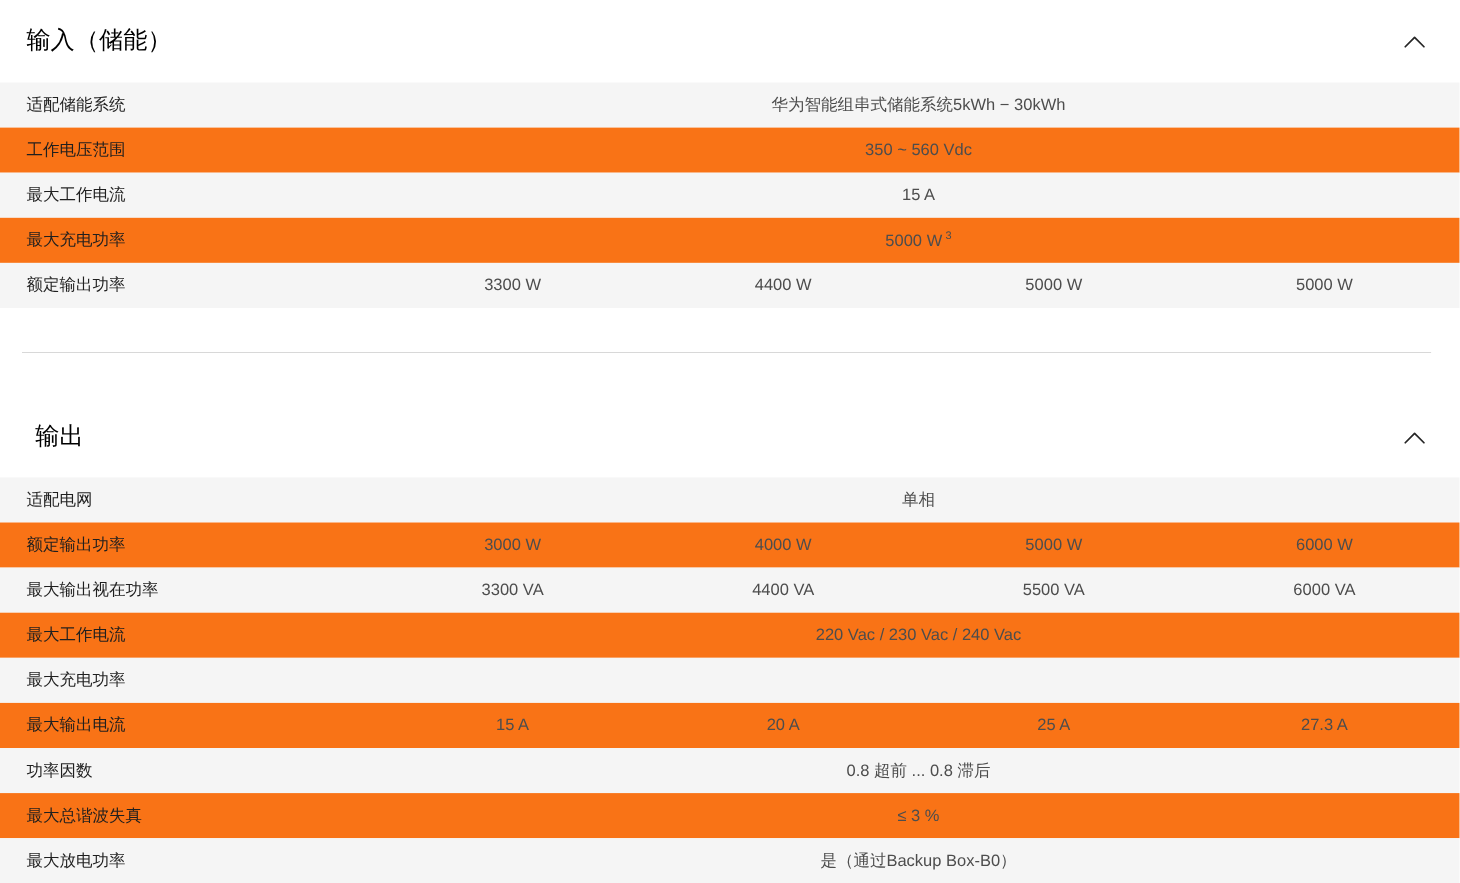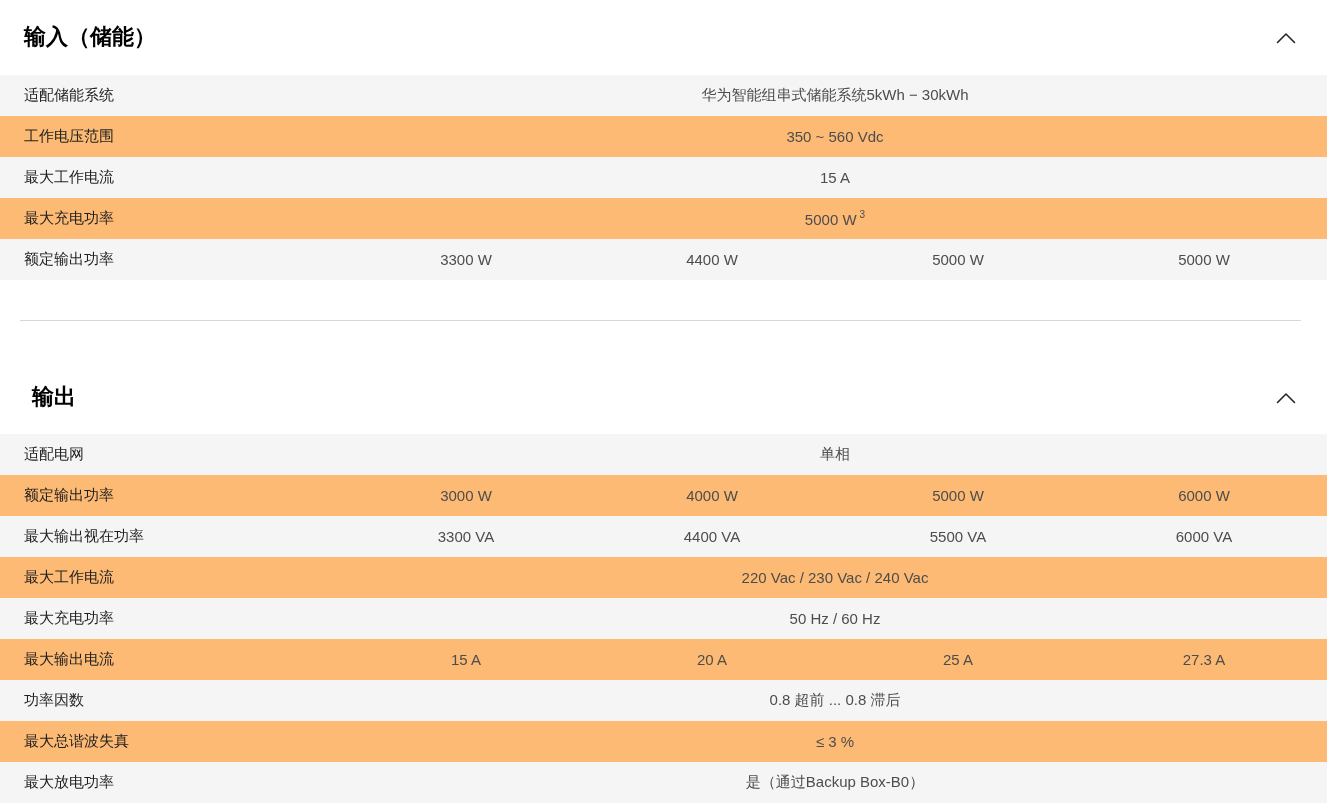--- a/index.html
+++ b/index.html
@@ -26,39 +26,39 @@
     cursor: pointer;
   }
   .spec-section.second .section-header {
     height: 73px;
     padding-top: 40px;
     padding-left: 32px;
   }
   .section-title {
     margin: 0;
     font-size: 22px;
-    font-weight: 700;
+    font-weight: 400;
     color: #000000;
     line-height: 1.2;
   }
   .collapse-icon {
     display: inline-flex;
     align-items: center;
     justify-content: center;
     width: 22px;
     height: 14px;
   }
 
   .section-rows { width: 100%; }
   .spec-row {
     display: flex;
     align-items: center;
     height: 41px;
     font-size: 15px;
-    background: #fdba74;
+    background: #f97316;
   }
   .spec-row:nth-child(odd) { background: #f5f5f5; }
 
   .row-label {
     width: 343px;
     min-width: 343px;
     padding-left: 24px;
     box-sizing: border-box;
     color: #1f1f1f;
     white-space: nowrap;
@@ -181,23 +181,20 @@
 
   <div class="spec-row">
     <div class="row-label">最大工作电流</div>
     <div class="row-values">
             <div class="value-cell"><span>220 Vac / 230 Vac / 240 Vac</span></div>
           </div>
   </div>
 
   <div class="spec-row">
     <div class="row-label">最大充电功率</div>
-    <div class="row-values">
-            <div class="value-cell"><span>50 Hz / 60 Hz</span></div>
-          </div>
   </div>
 
   <div class="spec-row">
     <div class="row-label">最大输出电流</div>
     <div class="row-values">
             <div class="value-cell"><span>15 A</span></div>
             <div class="value-cell"><span>20 A</span></div>
             <div class="value-cell"><span>25 A</span></div>
             <div class="value-cell"><span>27.3 A</span></div>
           </div>

